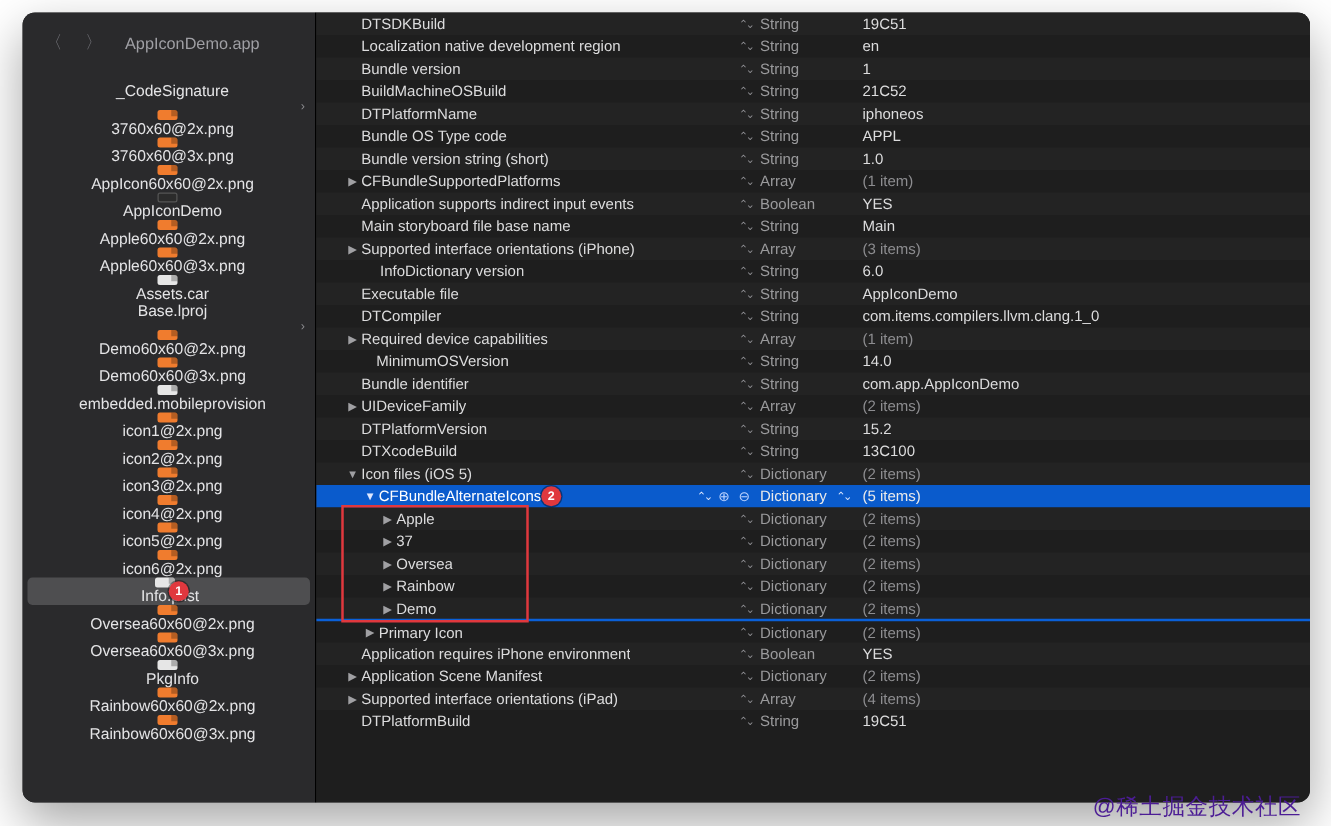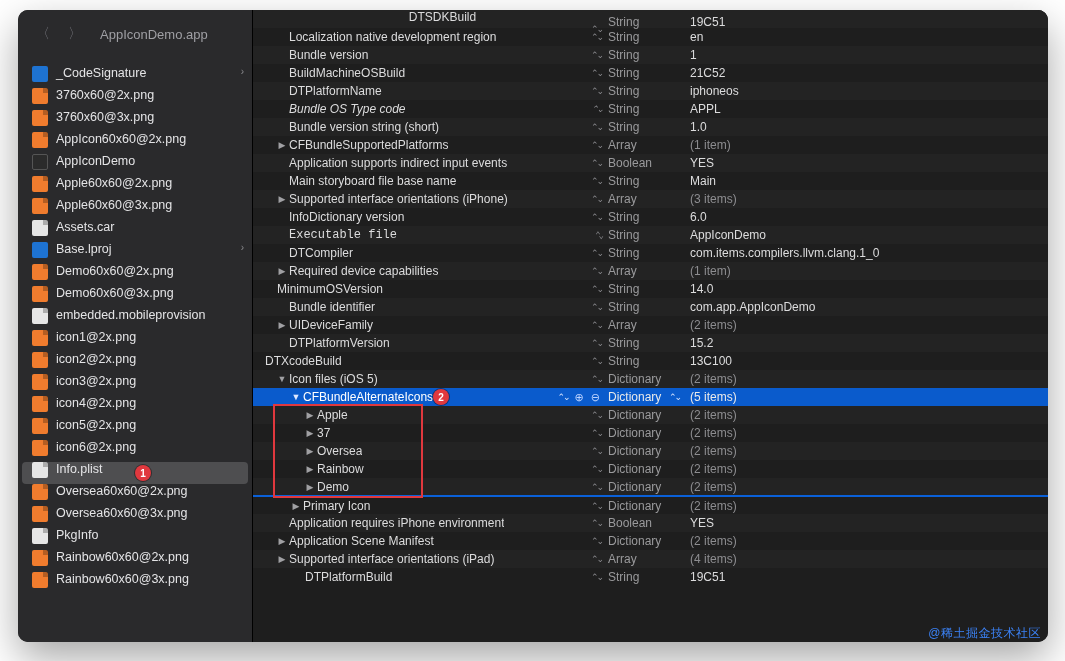--- a/index.html
+++ b/index.html
@@ -39,27 +39,28 @@
     color: #9b9b9e;
     padding: 0 8px 0 6px;
     font-size: 14px;
   }
   .sb-nav { display: flex; gap: 14px; padding: 0 6px 0 10px; }
   .sb-arrow { width: 18px; text-align: center; color: #6e6e74; cursor: default; }
   .sb-title { margin-left: 10px; color: #9f9fa4; font-size: 13px; }
 
   .filelist { display: flex; flex-direction: column; padding-top: 8px; }
   .file-row {
-    display: flex; 
+    display: flex; align-items: center;
     height: 22px;
     padding: 0 8px 0 14px;
     color: #e4e4e6;
     font-size: 12.5px;
     cursor: default;
     position: relative;
+    flex-direction: column;
   }
   .file-row.selected { background: #4e4e50; border-radius: 4px; margin: 0 4px; padding-left: 10px; }
   .file-row .ficon {
     width: 16px; height: 16px; margin-right: 8px;
     display: flex; align-items: center; justify-content: center;
     border-radius: 2px;
     font-size: 10px;
   }
   .ic-folder { background: #1e73d2; color: #fff; border-radius: 2px; }
   .ic-png { background: #f07c2e; color: #fff; border-radius: 2px; position: relative; }
@@ -134,23 +135,23 @@
     border: 2px solid #e0383e;
     pointer-events: none;
   }
 
   
   .bottom-gap { height: 30px; }
 
   
   .watermark {
     position: absolute;
-    right: 24px; bottom: 19px;
-    color: #3b82f6;
-    font-size: 12px;
+    right: 24px; bottom: 4px;
+    color: #4c1d95;
+    font-size: 18px;
     letter-spacing: 0.5px;
     pointer-events: none;
   }
 
   .thin-border-top { border-top: 1px solid #0a60d8; }
   .thin-border-bot { border-bottom: 1px solid #0a60d8; }
 </style>
 </head>
 <body>
 
@@ -263,21 +264,21 @@
         <div class="file-row">
           <span class="ficon ic-png"></span>
           <span>Rainbow60x60@3x.png</span>
         </div>
       </div>
   </div>
 
   <div class="main">
     <div class="tbl" id="plist">
         <div class="row">
-          <div class="c-key" style="padding-left: 24px; flex-direction: column;">
+          <div class="c-key" style="padding-left: 24px;">
             <span class="tw"></span>
             <span class="kt">DTSDKBuild</span>
             <span class="upd">⌃⌄</span>
           </div>
           <div class="c-type typewrap">
             <span>String</span>
           </div>
           <div class="c-val">19C51</div>
         </div>
         <div class="row">
@@ -318,21 +319,21 @@
             <span class="tw"></span>
             <span class="kt">DTPlatformName</span>
             <span class="upd">⌃⌄</span>
           </div>
           <div class="c-type typewrap">
             <span>String</span>
           </div>
           <div class="c-val">iphoneos</div>
         </div>
         <div class="row">
-          <div class="c-key" style="padding-left: 24px; font-style: italic;">
+          <div class="c-key" style="padding-left: 24px;">
             <span class="tw"></span>
             <span class="kt">Bundle OS Type code</span>
             <span class="upd">⌃⌄</span>
           </div>
           <div class="c-type typewrap">
             <span>String</span>
           </div>
           <div class="c-val">APPL</div>
         </div>
         <div class="row">
@@ -384,32 +385,32 @@
             <span class="tw">▶</span>
             <span class="kt">Supported interface orientations (iPhone)</span>
             <span class="upd">⌃⌄</span>
           </div>
           <div class="c-type typewrap">
             <span>Array</span>
           </div>
           <div class="c-val muted">(3 items)</div>
         </div>
         <div class="row">
-          <div class="c-key" style="padding-left: 24px;">
+          <div class="c-key" style=" margin-left: 39px;">
             <span class="tw"></span>
             <span class="kt">InfoDictionary version</span>
             <span class="upd">⌃⌄</span>
           </div>
           <div class="c-type typewrap">
             <span>String</span>
           </div>
           <div class="c-val">6.0</div>
         </div>
         <div class="row">
-          <div class="c-key" style="padding-left: 24px; font-family: Liberation Mono, monospace;">
+          <div class="c-key" style="padding-left: 24px;">
             <span class="tw"></span>
             <span class="kt">Executable file</span>
             <span class="upd">⌃⌄</span>
           </div>
           <div class="c-type typewrap">
             <span>String</span>
           </div>
           <div class="c-val">AppIconDemo</div>
         </div>
         <div class="row">
@@ -428,21 +429,21 @@
             <span class="tw">▶</span>
             <span class="kt">Required device capabilities</span>
             <span class="upd">⌃⌄</span>
           </div>
           <div class="c-type typewrap">
             <span>Array</span>
           </div>
           <div class="c-val muted">(1 item)</div>
         </div>
         <div class="row">
-          <div class="c-key" style="padding-left: 12px;">
+          <div class="c-key" style="padding-left: 36px;">
             <span class="tw"></span>
             <span class="kt">MinimumOSVersion</span>
             <span class="upd">⌃⌄</span>
           </div>
           <div class="c-type typewrap">
             <span>String</span>
           </div>
           <div class="c-val">14.0</div>
         </div>
         <div class="row">
@@ -472,21 +473,21 @@
             <span class="tw"></span>
             <span class="kt">DTPlatformVersion</span>
             <span class="upd">⌃⌄</span>
           </div>
           <div class="c-type typewrap">
             <span>String</span>
           </div>
           <div class="c-val">15.2</div>
         </div>
         <div class="row">
-          <div class="c-key" style="">
+          <div class="c-key" style="padding-left: 24px;">
             <span class="tw"></span>
             <span class="kt">DTXcodeBuild</span>
             <span class="upd">⌃⌄</span>
           </div>
           <div class="c-type typewrap">
             <span>String</span>
           </div>
           <div class="c-val">13C100</div>
         </div>
         <div class="row">
@@ -606,21 +607,21 @@
             <span class="tw">▶</span>
             <span class="kt">Supported interface orientations (iPad)</span>
             <span class="upd">⌃⌄</span>
           </div>
           <div class="c-type typewrap">
             <span>Array</span>
           </div>
           <div class="c-val muted">(4 items)</div>
         </div>
         <div class="row">
-          <div class="c-key" style="padding-left: 40px; text-align: right;">
+          <div class="c-key" style="padding-left: 24px; text-align: right;">
             <span class="tw"></span>
             <span class="kt">DTPlatformBuild</span>
             <span class="upd">⌃⌄</span>
           </div>
           <div class="c-type typewrap">
             <span>String</span>
           </div>
           <div class="c-val">19C51</div>
         </div>
       </div>

